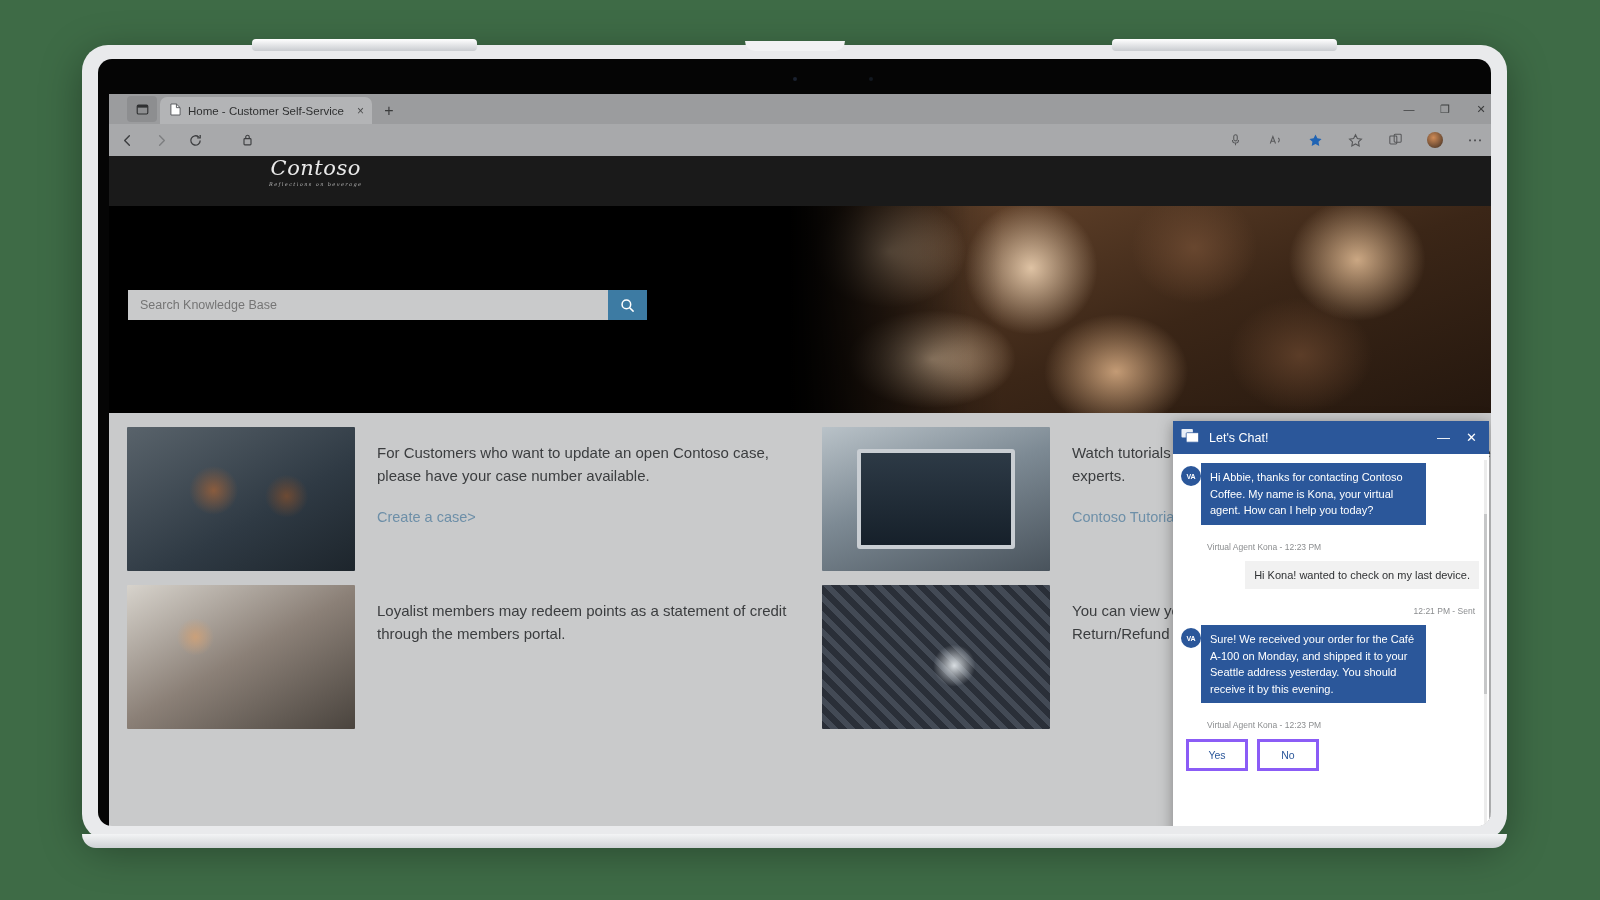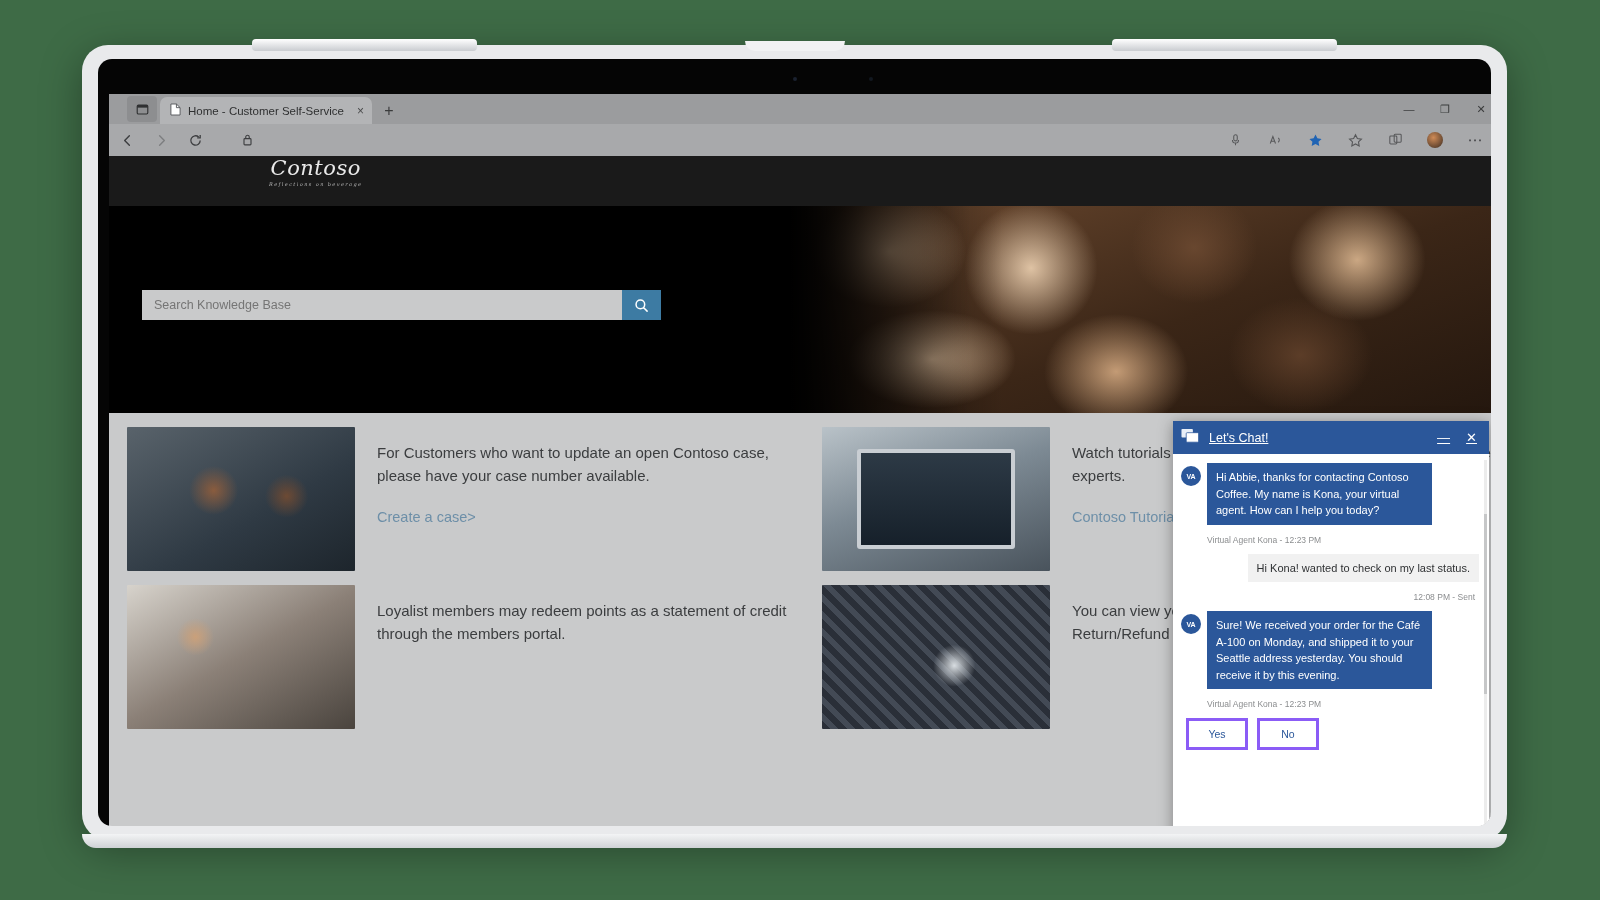--- a/index.html
+++ b/index.html
@@ -83,21 +83,21 @@
       radial-gradient(ellipse 90px 80px at 57% 20%, rgba(106,72,48,.95), rgba(60,38,24,0) 70%),
       radial-gradient(ellipse 95px 85px at 80% 26%, rgba(228,190,150,.85), rgba(90,60,40,0) 72%),
       radial-gradient(ellipse 120px 70px at 20% 74%, rgba(232,198,162,.9), rgba(90,60,40,0) 70%),
       radial-gradient(ellipse 100px 80px at 46% 80%, rgba(220,176,134,.85), rgba(80,52,34,0) 72%),
       radial-gradient(ellipse 100px 80px at 72% 72%, rgba(96,64,42,.9), rgba(50,32,20,0) 72%),
       linear-gradient(160deg,#6d4a30,#3b2617 55%,#24170e);
   }
   .hero-photo::after{ content:""; position:absolute; inset:0;
     background:linear-gradient(90deg,#000 0%, rgba(0,0,0,.55) 11%, rgba(0,0,0,0) 30%);}
   .hero-grad{ position:absolute; inset:0; background:linear-gradient(90deg,#000 0%,#000 44%, rgba(0,0,0,.0) 62%); pointer-events:none;}
-  .searchwrap{ position:absolute; left:33px; top:84px; display:flex; z-index:3;align-items:center; }
+  .searchwrap{ position:absolute; left:19px; top:84px; display:flex; z-index:3;align-items:center; }
   .searchbox{ width:480px; height:30px; background:#c9cacb; border:none; padding:0 12px;
      font-size:12.5px; color:#4e5052; font-family:"Liberation Sans", sans-serif; }
   .searchbtn{ width:39px; height:30px; background:#3d7ba3; display:flex; align-items:center; justify-content:center; cursor:pointer; }
 
   .cards{ position:absolute; left:0; right:0; top:257px; bottom:0; background:#c9cacb; }
   .card-row{ display:flex; gap:0; }
   .card{ display:flex; gap:22px; padding:14px 0 0 18px; width:50%; }
   .card-img{ width:228px; height:144px; flex:none; border-radius:1px; }
   .card-body{ padding-top:14px; font-size:15px; line-height:1.55; color:#3b3d3f; }
   .card-link{ color:#6d8fa8; font-size:14.5px; margin-top:18px; display:inline-block; cursor:pointer;}
@@ -116,26 +116,26 @@
       linear-gradient(150deg,#d7d3cc,#8b8077 50%,#4a443e);}
   .img-d{ background:
       radial-gradient(circle 30px at 58% 56%, #d8dde1, rgba(60,60,60,0) 70%),
       repeating-linear-gradient(45deg,#2a2f38 0 6px,#434a55 6px 12px);}
 
   
   #chat{
     position:absolute; right:10px; top:265px; width:316px; height:475px;
     background:#ffffff; box-shadow:0 2px 14px rgba(0,0,0,.35); display:flex; flex-direction:column; z-index:40;
   }
-  .chat-head{ height:33px; background:#2b579a; display:flex; align-items:center; padding:12px 8px; gap:9px; color:#fff;text-decoration:underline; }
+  .chat-head{ height:33px; background:#2b579a; display:flex; align-items:center; padding:12px 8px; gap:9px; color:#fff; }
   .chat-title{ font-size:12.5px; }
   .chat-head-btns{ margin-left:auto; display:flex; align-items:center; gap:16px; padding-right:4px;}
   .chat-btn{ font-size:13px; cursor:pointer; line-height:1; }
   .chat-body{ flex:1; overflow:hidden; padding:9px 10px 0 8px; background:#fff; position:relative;}
-  .msg-row{ display:flex; gap:6px; margin-bottom:10px; }
+  .msg-row{ display:flex; margin-bottom:17px; }
   .va-av{ width:20px; height:20px; border-radius:50%; background:#2b579a; color:#fff; font-size:7px;
      display:flex; align-items:center; justify-content:center; flex:none; margin-top:3px; font-weight:bold;}
   .bub-agent{ background:#2b579a; color:#fff; padding:6px 9px; font-size:11px; line-height:1.5; max-width:225px; }
   .bub-user{ background:#f1f1f1; color:#2f3133; padding:6px 9px; font-size:11px; line-height:1.5; margin-left:auto; }
   .meta{ font-size:8.5px; color:#8b8d8f; margin:2px 0 9px 26px; }
   .meta-r{ text-align:right; margin:3px 4px 9px 0; }
   .choices{ display:flex; gap:9px; margin:9px 0 0 5px; }
   .choice{ min-width:62px; padding:7px 0; text-align:center; border:3px solid #8b5cf6; color:#2b579a;
      background:#fff; font-size:10.5px; cursor:pointer; }
   .scroll-track{ position:absolute; right:2px; top:6px; bottom:6px; width:3px; background:#ececec;}
@@ -314,23 +314,23 @@
             <div class="scroll-track"></div>
             <div class="scroll-thumb"></div>
 
             <div class="msg-row">
               <div class="va-av">VA</div>
               <div class="bub-agent">Hi Abbie, thanks for contacting Contoso Coffee. My name is Kona, your virtual agent. How can I help you today?</div>
             </div>
             <div class="meta">Virtual Agent Kona - 12:23 PM</div>
 
             <div class="msg-row">
-              <div class="bub-user">Hi Kona! wanted to check on my last status.</div>
-            </div>
-            <div class="meta meta-r">12:08 PM - Sent</div>
+              <div class="bub-user">Hi Kona! wanted to check on my last device.</div>
+            </div>
+            <div class="meta meta-r">12:21 PM - Sent</div>
 
             <div class="msg-row">
               <div class="va-av">VA</div>
               <div class="bub-agent">Sure! We received your order for the Café A-100 on Monday, and shipped it to your Seattle address yesterday. You should receive it by this evening.</div>
             </div>
 
             <div class="meta">Virtual Agent Kona - 12:23 PM</div>
 
             <div class="choices">
               <div class="choice">Yes</div>

